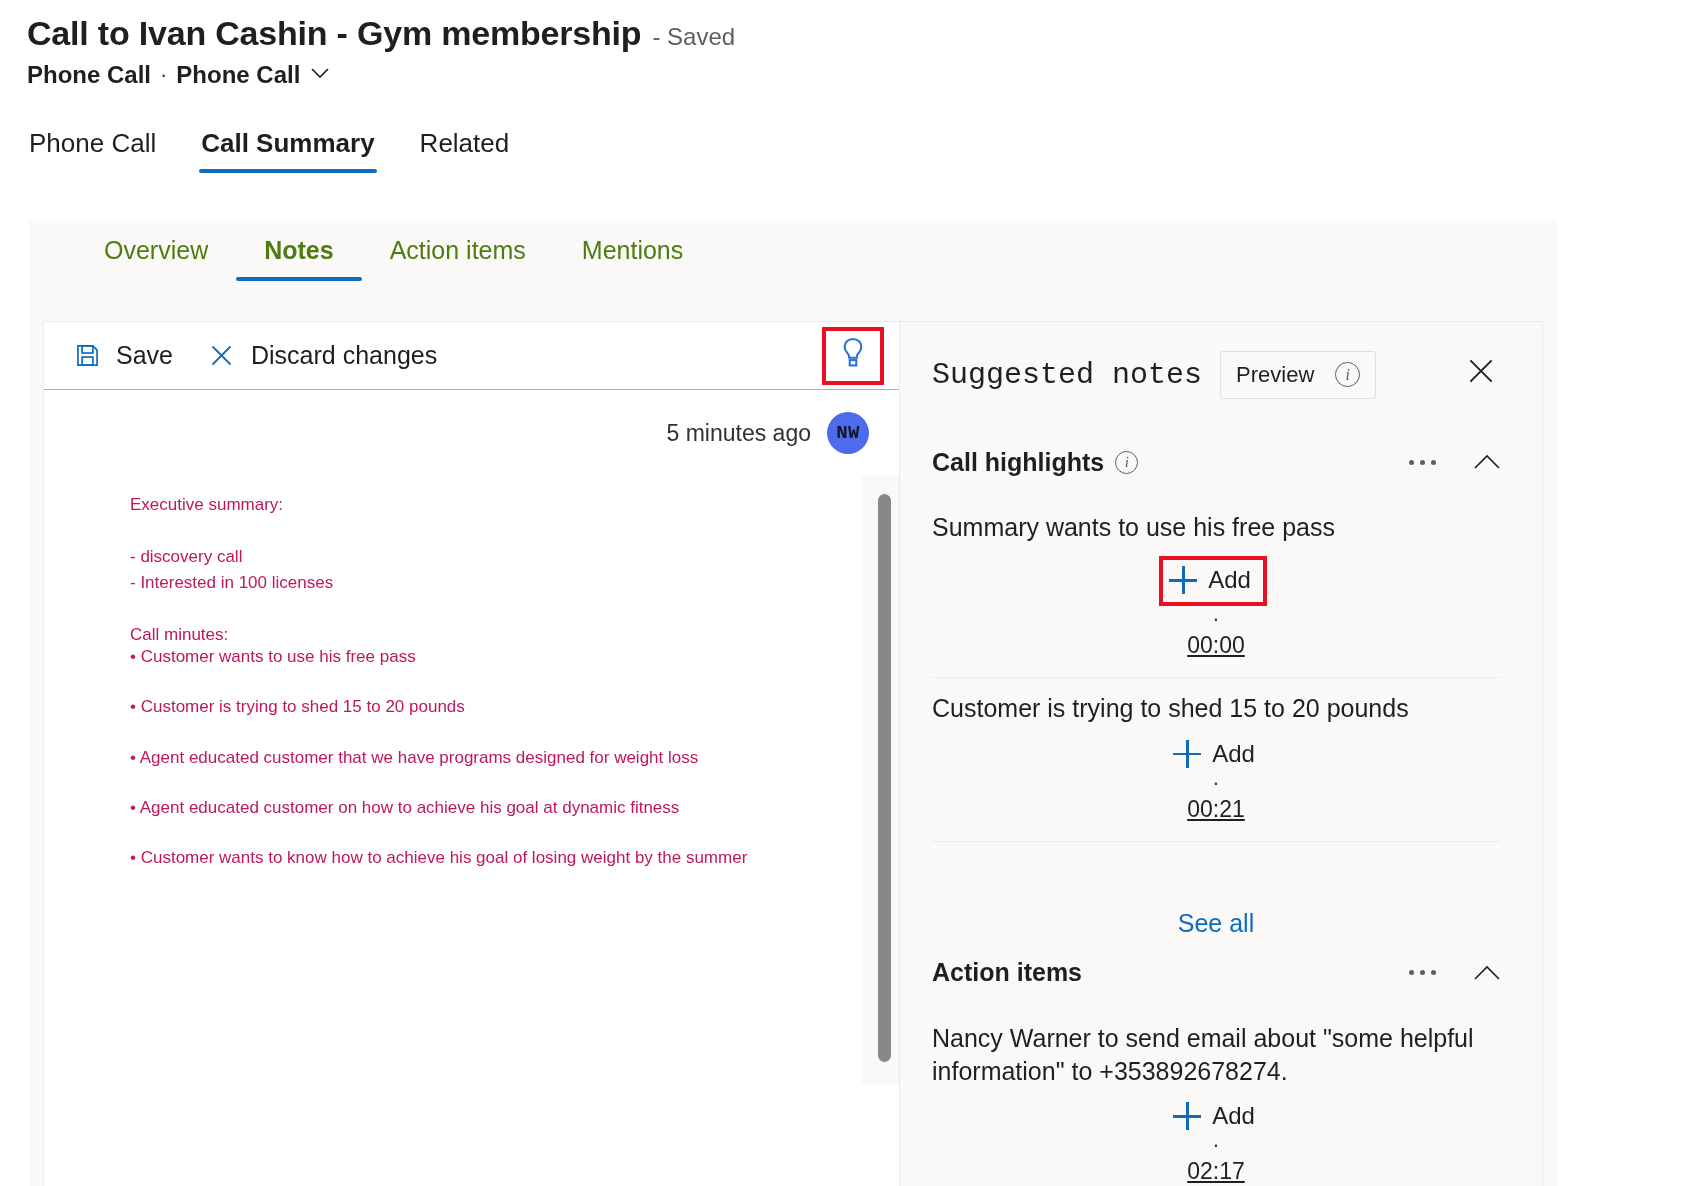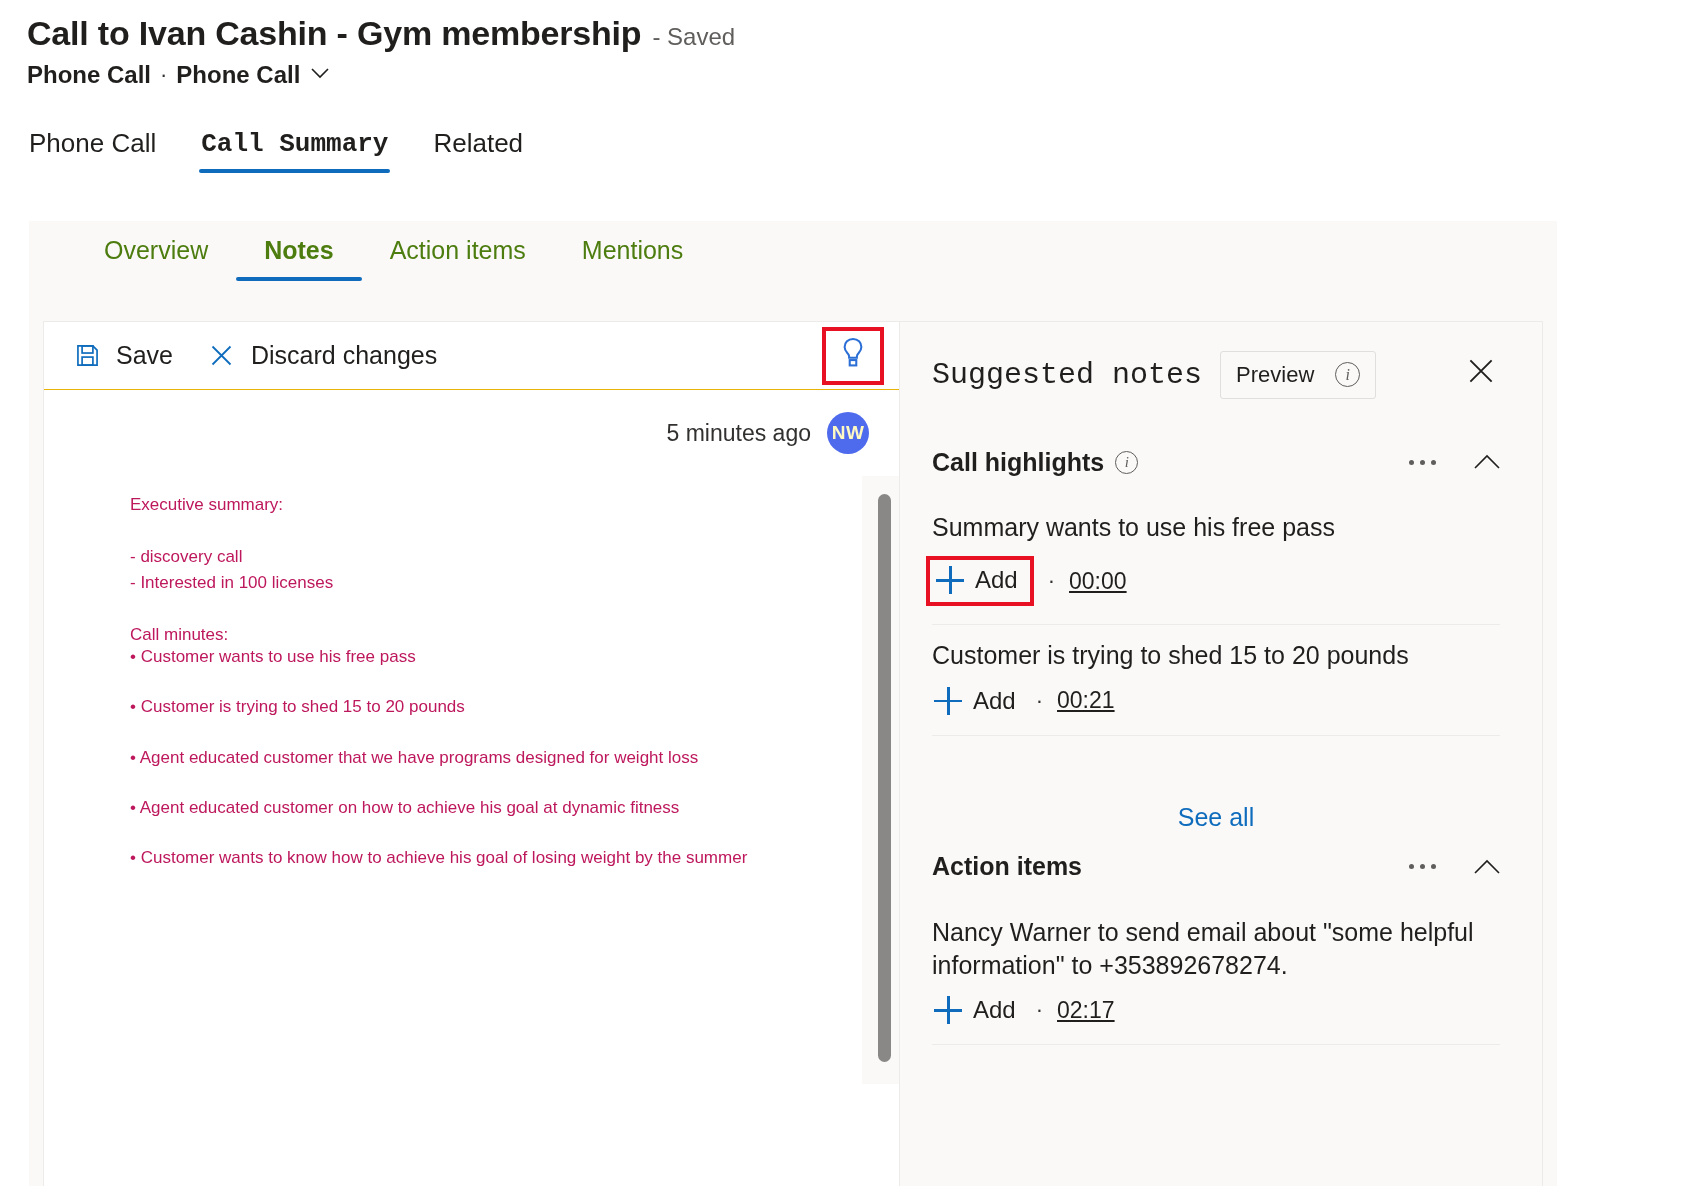--- a/index.html
+++ b/index.html
@@ -37,21 +37,21 @@
   
   .primary-tabs {
     position: absolute; left: 27px; top: 128px;
     display: flex; align-items: flex-end;
   }
   .ptab {
     font-size: 26px; color: #201f1e; padding: 0 2px 14px 2px;
     margin-right: 41px; position: relative; white-space: nowrap;
     cursor: pointer;
   }
-  .ptab.active { font-weight: bold; font-family: Liberation Mono, monospace; }
+  .ptab.active { font-weight: bold; }
   .ptab.active::after {
     content: ""; position: absolute; left: 0; right: 0; bottom: 0;
     height: 4px; background: #0f6cbd; border-radius: 2px;
   }
 
   
   .outer-panel {
     position: absolute; left: 29px; top: 221px;
     width: 1528px; height: 965px;
     background: #faf9f8;
@@ -101,24 +101,25 @@
     cursor: pointer;
   }
 
   .meta-row {
     display: flex; align-items: center; justify-content: flex-end;
     padding-right: 30px; height: 86px;
   }
   .meta-time { font-size: 23px; color: #323130; }
   .avatar {
     width: 42px; height: 42px; border-radius: 50%;
-    background: #4f6bed; color: #fef9c3;
+    background: #4f6bed; color: #0f172a;
     display: flex; align-items: center; justify-content: center;
     font-size: 19px; font-weight: bold; margin-left: 16px;
     letter-spacing: 0.3px;
+    font-family: Liberation Mono, monospace;
   }
 
   .note-scroll-area { display: flex; position: relative; }
   .note-body {
     width: 815px; padding: 18px 0 0 86px; font-size: 17px; color: #be185d;
     line-height: 1.30;
   }
   .note-body p { margin: 0 0 30px 0; }
   .note-body p.tight { margin-bottom: 4px; }
   .note-body p.group { margin-bottom: 0; }
@@ -165,21 +166,21 @@
     display: inline-flex; align-items: center; justify-content: center;
     width: 23px; height: 23px; border: 1.6px solid #605e5c; border-radius: 50%;
     font-size: 15px; color: #605e5c; margin-left: 11px;
     font-family: "Liberation Serif", serif; font-style: italic;
     line-height: 1;
   }
   .info-i.big { width: 25px; height: 25px; font-size: 16px; }
 
   .sugg-item { padding-right: 42px; }
   .sugg-text { font-size: 25px; color: #201f1e; line-height: 1.33; padding-top: 14px; }
-  .sugg-actions { display: flex; align-items: center; margin-top: 12px; padding-bottom: 18px; }
+  .sugg-actions { display: flex; align-items: center; margin-top: 12px; padding-bottom: 18px; flex-direction: column; }
   .add-btn { display: flex; align-items: center; cursor: pointer; padding: 2px 6px 2px 2px; }
   .add-btn.highlight { border: 4px solid #e81123; padding: 6px 12px 8px 6px; margin-left: -6px; }
   .plus { width: 28px; height: 28px; position: relative; }
   .plus::before, .plus::after {
     content: ""; position: absolute; background: #0f6cbd;
   }
   .plus::before { left: 0; right: 0; top: 13px; height: 2.6px; }
   .plus::after { top: 0; bottom: 0; left: 13px; width: 2.6px; }
   .add-lbl { font-size: 24px; color: #201f1e; margin-left: 11px; }
   .sep-dot { font-size: 22px; color: #323130; margin: 0 14px; }

